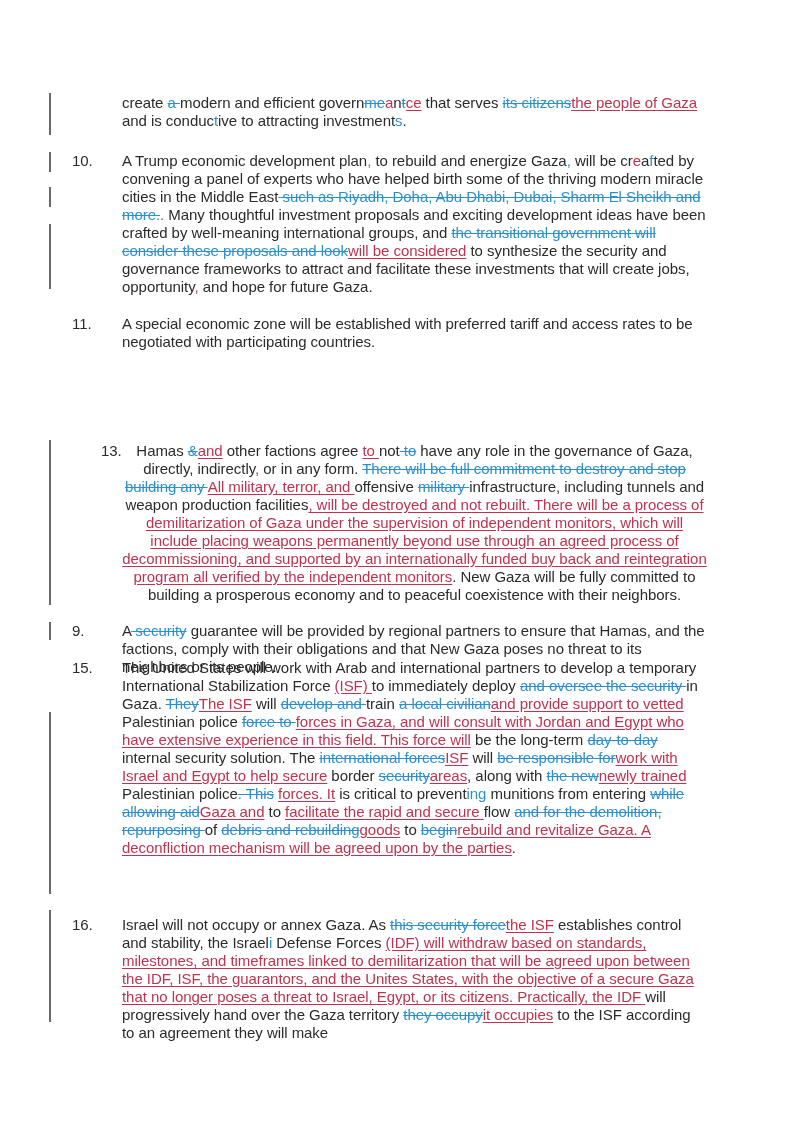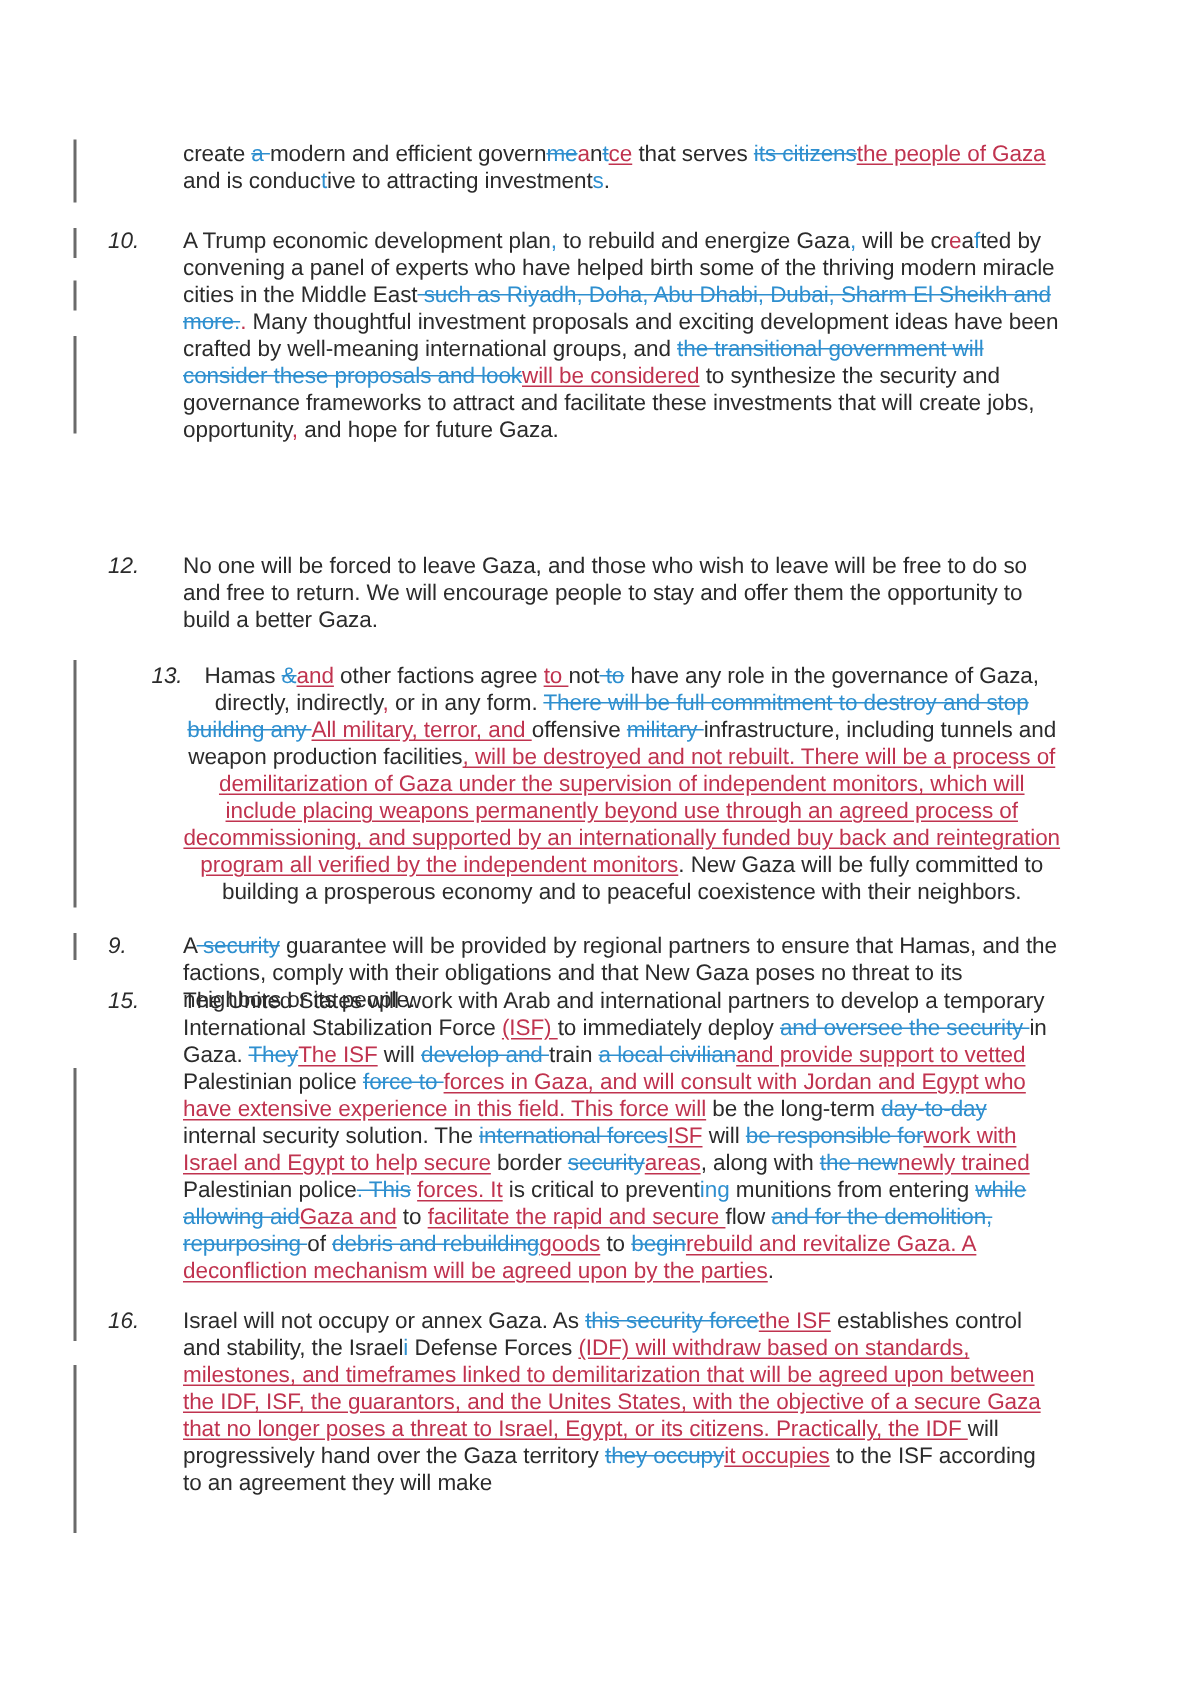--- a/index.html
+++ b/index.html
@@ -1,21 +1,21 @@
 <!DOCTYPE html>
 <html><head>
 <meta charset="utf-8">
 <style>
   html, body { margin: 0; padding: 0; background: #ffffff; }
   body { width: 800px; height: 1131px; position: relative; overflow: hidden;
          font-family: "Liberation Sans", "DejaVu Sans", sans-serif; color: #2b2b2b; }
   .page { position: absolute; left: 0; top: 0; width: 800px; height: 1131px; }
   .para { position: absolute; left: 122px; width: 585px; font-size: 15px; line-height: 18px; letter-spacing: -0.05px; }
   .para.numbered { left: 97px; width: 610px; }
-  .num { display: inline-block; width: 25px; font-style: italic; }
+  .num { display: inline-block; width: 25px; }
   .para.numbered .wrap { display: block; padding-left: 25px; text-indent: -25px; }
   .del { color: #2e8fcf; text-decoration: line-through; text-decoration-color: #2e8fcf; }
   .ins { color: #c0334f; text-decoration: underline; text-decoration-color: #c0334f; text-underline-offset: 2px; }
   .ins-plain { color: #c0334f; }
   .del-plain { color: #2e8fcf; }
   .bar { position: absolute; left: 49px; width: 1.5px; background: #6a6a6a; }
 </style>
 </head>
 <body>
 
@@ -29,28 +29,28 @@
       <div class="bar" style="top: 622px; height: 18px;"></div>
       <div class="bar" style="top: 712px; height: 182px;"></div>
       <div class="bar" style="top: 910px; height: 112px;"></div>
     </div>
 
   <div class="para" id="intro" style="top:94px;"><span>create </span><span class="del">a </span><span>modern and efficient govern</span><span class="del">me</span><span class="ins-plain">a</span><span>n</span><span class="del">t</span><span class="ins">ce</span><span> that serves </span><span class="del">its citizens</span><span class="ins">the people of Gaza</span><span> and is conduc</span><span class="del-plain">t</span><span>ive to attracting investment</span><span class="del-plain">s</span><span>.</span></div>
 
   <div class="para numbered" style="top:152px;">
       <span class="wrap"><span class="num">10.</span><span>A Trump economic development plan</span><span class="del-plain">,</span><span> to rebuild and energize Gaza</span><span class="del-plain">,</span><span> will be cr</span><span class="ins-plain">e</span><span>a</span><span class="del-plain">f</span><span>ted by convening a panel of experts who have helped birth some of the thriving modern miracle cities in the Middle East</span><span class="del"> such as Riyadh, Doha, Abu Dhabi, Dubai, Sharm El Sheikh and more.</span><span class="ins-plain">.</span><span> Many thoughtful investment proposals and exciting development ideas have been crafted by well-meaning international groups, and </span><span class="del">the transitional government will consider these proposals and look</span><span class="ins">will be considered</span><span> to synthesize the security and governance frameworks to attract and facilitate these investments that will create jobs, opportunity</span><span class="ins-plain">,</span><span> and hope for future Gaza.</span></span>
     </div>
-  <div class="para numbered" style="top:369px;">
-      <span class="wrap"><span class="num">12.</span><span>No one will be forced to leave Gaza, and those who wish to leave will be free to do so and free to return. We will encourage people to stay and offer them the opportunity to build a better Gaza.</span></span>
+  <div class="para numbered" style="top:315px;">
+      <span class="wrap"><span class="num">11.</span><span>A special economic zone will be established with preferred tariff and access rates to be negotiated with participating countries.</span></span>
     </div>
   <div class="para numbered" style="top:442px;text-align:center;">
       <span class="wrap"><span class="num">13.</span><span>Hamas </span><span class="del">&amp;</span><span class="ins">and</span><span> other factions agree </span><span class="ins">to </span><span>not</span><span class="del"> to</span><span> have any role in the governance of Gaza, directly, indirectly</span><span class="ins-plain">,</span><span> or in any form. </span><span class="del">There will be full commitment to destroy and stop building any </span><span class="ins">All military, terror, and </span><span>offensive </span><span class="del">military </span><span>infrastructure, including tunnels and weapon production facilities</span><span class="ins">, will be destroyed and not rebuilt. There will be a process of demilitarization of Gaza under the supervision of independent monitors, which will include placing weapons permanently beyond use through an agreed process of decommissioning, and supported by an internationally funded buy back and reintegration program all verified by the independent monitors</span><span>. New Gaza will be fully committed to building a prosperous economy and to peaceful coexistence with their neighbors.</span></span>
     </div>
   <div class="para numbered" style="top:622px;">
       <span class="wrap"><span class="num">9.</span><span>A</span><span class="del"> security</span><span> guarantee will be provided by regional partners to ensure that Hamas, and the factions, comply with their obligations and that New Gaza poses no threat to its neighbors or its people.</span></span>
     </div>
   <div class="para numbered" style="top:659px;">
       <span class="wrap"><span class="num">15.</span><span>The United States will work with Arab and international partners to develop a temporary International Stabilization Force </span><span class="ins">(ISF) </span><span>to immediately deploy </span><span class="del">and oversee the security </span><span>in Gaza. </span><span class="del">They</span><span class="ins">The ISF</span><span> will </span><span class="del">develop and </span><span>train </span><span class="del">a local civilian</span><span class="ins">and provide support to vetted</span><span> Palestinian police </span><span class="del">force to </span><span class="ins">forces in Gaza, and will consult with Jordan and Egypt who have extensive experience in this field. This force will</span><span> be the long-term </span><span class="del">day-to-day </span><span>internal security solution. The </span><span class="del">international forces</span><span class="ins">ISF</span><span> will </span><span class="del">be responsible for</span><span class="ins">work with Israel and Egypt to help secure</span><span> border </span><span class="del">security</span><span class="ins">areas</span><span>, along with </span><span class="del">the new</span><span class="ins">newly trained</span><span> Palestinian police</span><span class="del">. This</span><span> </span><span class="ins">forces. It</span><span> is critical to prevent</span><span class="del-plain">ing</span><span> munitions from entering </span><span class="del">while allowing aid</span><span class="ins">Gaza and</span><span> to </span><span class="ins">facilitate the rapid and secure </span><span>flow </span><span class="del">and for the demolition, repurposing </span><span>of </span><span class="del">debris and rebuilding</span><span class="ins">goods</span><span> to </span><span class="del">begin</span><span class="ins">rebuild and revitalize Gaza. A deconfliction mechanism will be agreed upon by the parties</span><span>.</span></span>
     </div>
-  <div class="para numbered" style="top:872px;">
+  <div class="para numbered" style="top:916px;">
       <span class="wrap"><span class="num">16.</span><span>Israel will not occupy or annex Gaza. As </span><span class="del">this security force</span><span class="ins">the ISF</span><span> establishes control and stability, the Israel</span><span class="del-plain">i</span><span> Defense Forces </span><span class="ins">(IDF) will withdraw based on standards, milestones, and timeframes linked to demilitarization that will be agreed upon between the IDF, ISF, the guarantors, and the Unites States, with the objective of a secure Gaza that no longer poses a threat to Israel, Egypt, or its citizens. Practically, the IDF </span><span>will progressively hand over the Gaza territory </span><span class="del">they occupy</span><span class="ins">it occupies</span><span> to the ISF according to an agreement they will make</span></span>
     </div>
 </div>
 
 </body></html>

